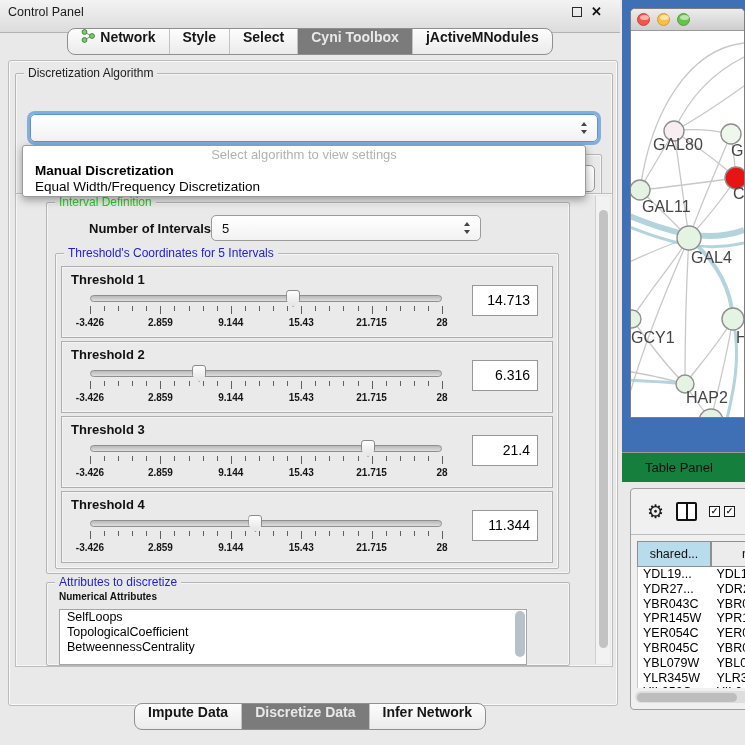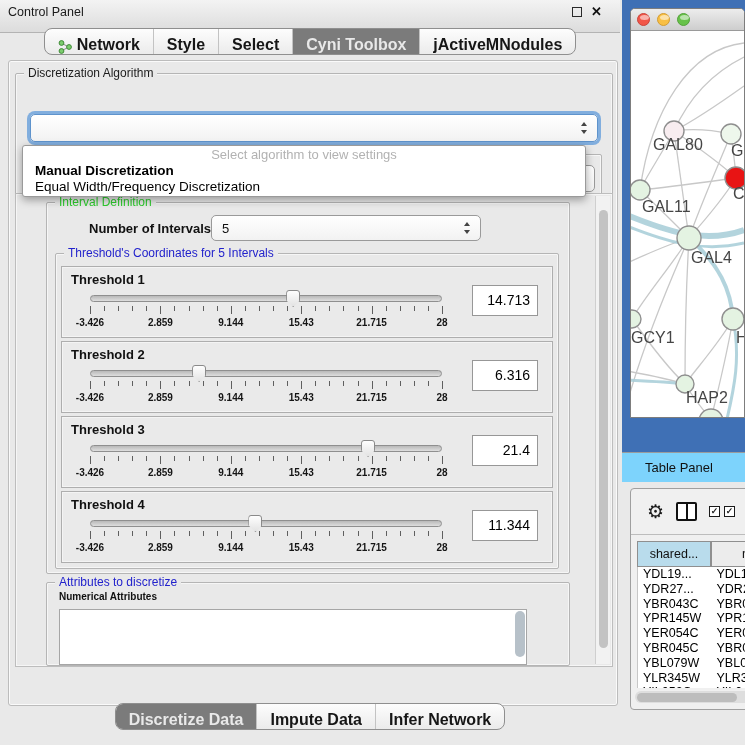--- a/index.html
+++ b/index.html
@@ -12,21 +12,21 @@
   .titlebar { position:absolute; left:0; top:0; width:620px; height:33px;
     background:linear-gradient(#f3f3f3,#dcdcdc); border-bottom:1px solid #b3b3b3;
     font-size:12.5px; color:#1a1a1a; line-height:24px; padding-left:8px; }
   .tb-icons { position:absolute; right:18px; top:0; height:24px; display:flex; align-items:center; gap:9px; }
   .float-icon { width:10px; height:10px; border:1.5px solid #2a2a2a; background:transparent; display:inline-block; }
   .close-icon { font-size:13px; font-weight:bold; color:#111; line-height:10px; }
 
   .tabbar { position:absolute; left:0; top:28px; width:620px; height:30px; display:flex; justify-content:center; }
   .tabs-group { display:flex; height:27px; border:1.5px solid #8f8f8f; border-radius:8px; overflow:hidden;
     background:linear-gradient(#fdfdfd,#ebebeb); }
-  .seg-tab { display:flex; align-items:flex-end; gap:5px; padding:0 13px; font-size:16px; font-weight:600; color:#161616;
+  .seg-tab { display:flex; align-items:flex-start; gap:5px; padding:0 13px; font-size:14px; font-weight:600; color:#161616;
     border-right:1px solid #c3c3c3; cursor:default; }
   .seg-tab:last-child { border-right:none; }
   .seg-tab.selected { background:var(--selected-tab-bg,#7b7b7b); color:#e9e9e9; }
 
   .content-panel { position:absolute; left:8px; top:60px; width:610px; height:646px; background:var(--panel-bg,#e9e9e9);
     border:1px solid #bcbcbc; border-radius:3px; box-shadow:inset 0 0 0 1px #fafafa; }
 
   .groupbox { position:absolute; border:1px solid #b5b5b5; border-radius:2px; box-shadow:inset 0 0 0 1px #f6f6f6; }
   .groupbox > .gb-title { position:absolute; top:-8px; left:8px; background:var(--panel-bg,#e9e9e9);
     padding:0 4px; font-size:12px; color:#1c1c1c; white-space:nowrap; }
@@ -99,21 +99,21 @@
   .mac-titlebar { height:22px; background:linear-gradient(#ededed,#cdcdcd); border-bottom:1px solid #9a9a9a;
     display:flex; align-items:center; padding-left:6px; gap:7px; }
   .light { width:13px; height:13px; border-radius:50%; position:relative; }
   .light::after { content:""; position:absolute; left:2px; top:1px; width:9px; height:5px; border-radius:50%;
     background:rgba(255,255,255,.55); }
   .light.red { background:var(--light-red,#f25648); border:1px solid #c9453c; }
   .light.yellow { background:var(--light-yellow,#f8bf43); border:1px solid #d29c34; }
   .light.green { background:var(--light-green,#67c249); border:1px solid #55a13c; }
   .net-svg { display:block; width:113px; height:387px; background:#fff; }
 
-  .tp-header { position:absolute; left:622px; top:452px; width:123px; height:30px; background:#7dd3fc;
+  .tp-header { position:absolute; left:622px; top:452px; width:123px; height:30px; background:#15803d;
     border-top:1px solid #9b9b9b; font-size:13px; color:#111; line-height:30px; padding-left:23px; }
   .table-panel { position:absolute; left:630px; top:488px; width:130px; height:222px; background:#f0f0f0;
     border:1px solid #9f9f9f; border-radius:4px; }
   .tp-toolbar { position:absolute; left:0; top:0; width:100%; height:46px; border-bottom:1px solid #bdbdbd;
     display:flex; align-items:center; gap:12px; padding-left:16px; }
   .gear { font-size:19px; color:#1b1b1b; line-height:20px; }
   .col-icon { width:21px; height:19px; border:2px solid #111; border-radius:2px; position:relative; background:#fff; }
   .col-icon::after { content:""; position:absolute; left:50%; top:0; width:2px; height:100%; background:#111; transform:translateX(-1px); }
   .cbx { width:11px; height:11px; border:1.5px solid #1a1a1a; font-size:9px; font-weight:bold; color:#1a1a1a;
     line-height:9px; text-align:center; background:#fff; }
@@ -388,41 +388,46 @@
     <div class="th-value">11.344</div>
   </div>
               </div>
           </div>
         </div>
 
         <div class="groupbox attr-group">
           <span class="gb-title blue">Attributes to discretize</span>
           <span class="attr-header">Numerical Attributes</span>
           <div class="attr-list">
+            <div id="attr-items">
+                <div class="attr-item">SelfLoops</div>
+                <div class="attr-item">TopologicalCoefficient</div>
+                <div class="attr-item">BetweennessCentrality</div>
+              </div>
             <div class="attr-scroll"></div>
           </div>
         </div>
 
         <div class="vscroll">
           <div class="thumb-v"></div>
         </div>
 
       </div>
 
     </div>
 
     <div class="bottom-tabbar">
       <div class="tabs-group" id="bottom-tabs">
+          <div class="seg-tab">
+
+    <span class="tab-label">Impute Data</span>
+  </div>
           <div class="seg-tab selected">
 
     <span class="tab-label">Discretize Data</span>
-  </div>
-          <div class="seg-tab">
-
-    <span class="tab-label">Impute Data</span>
   </div>
           <div class="seg-tab">
 
     <span class="tab-label">Infer Network</span>
   </div>
         </div>
     </div>
   </div>
 
   <div class="net-area">

